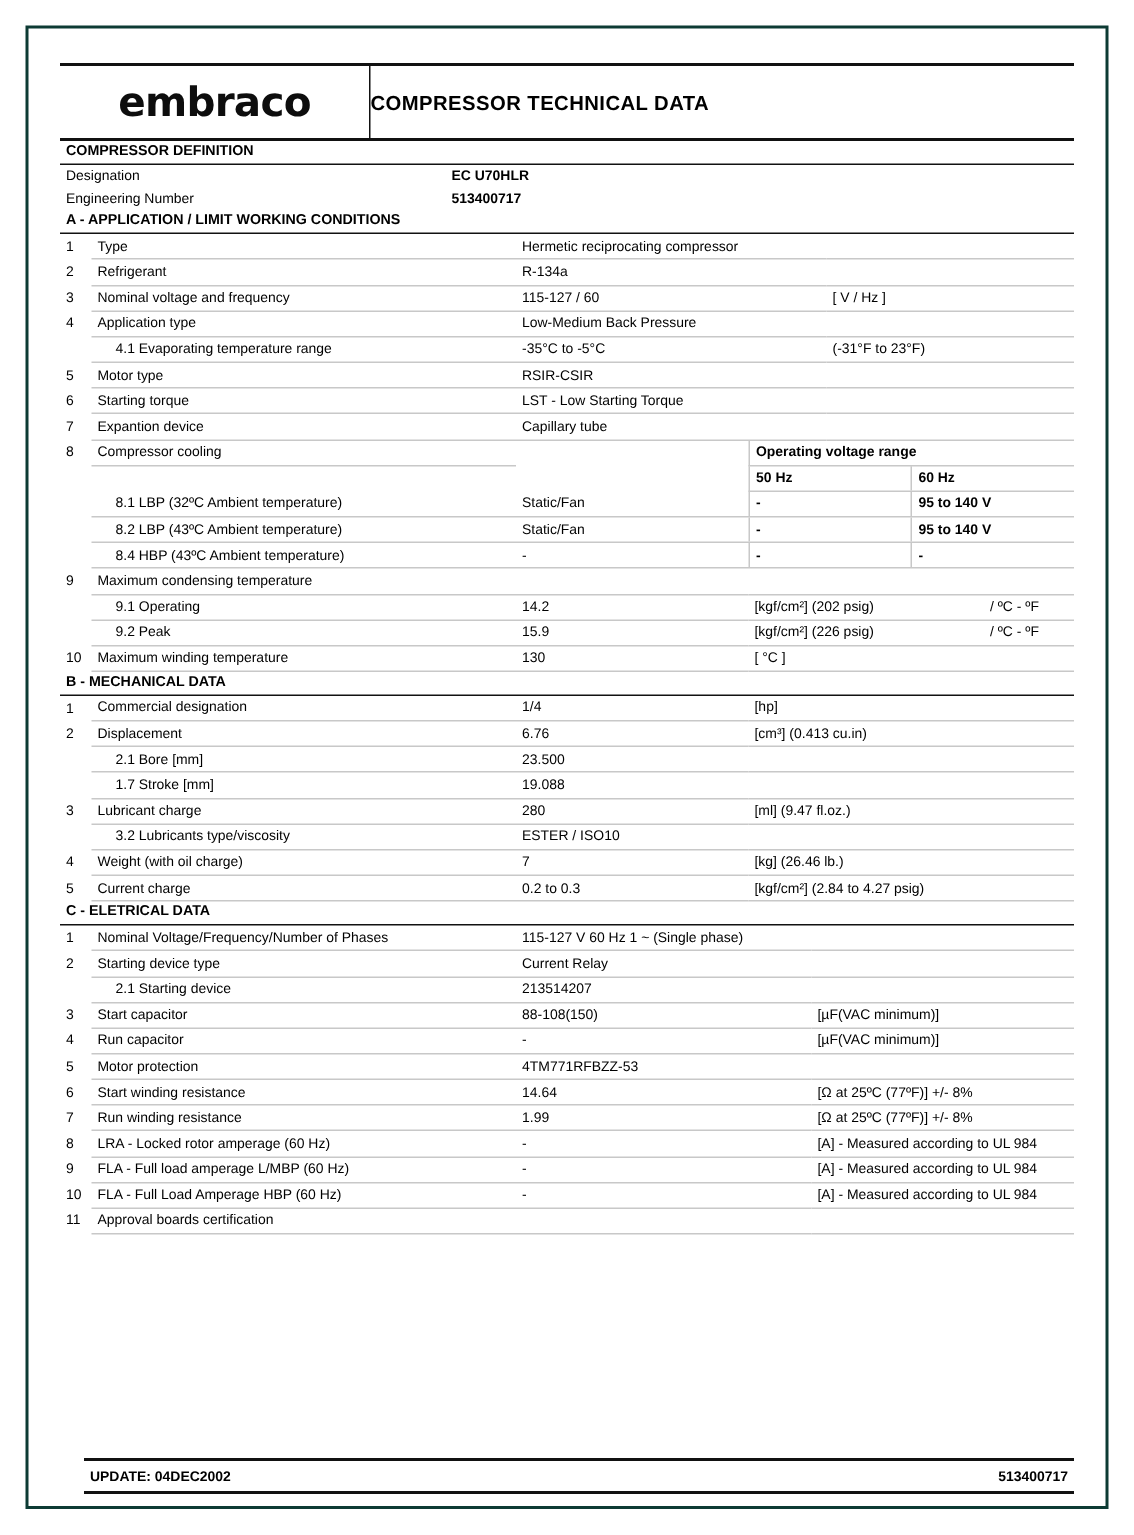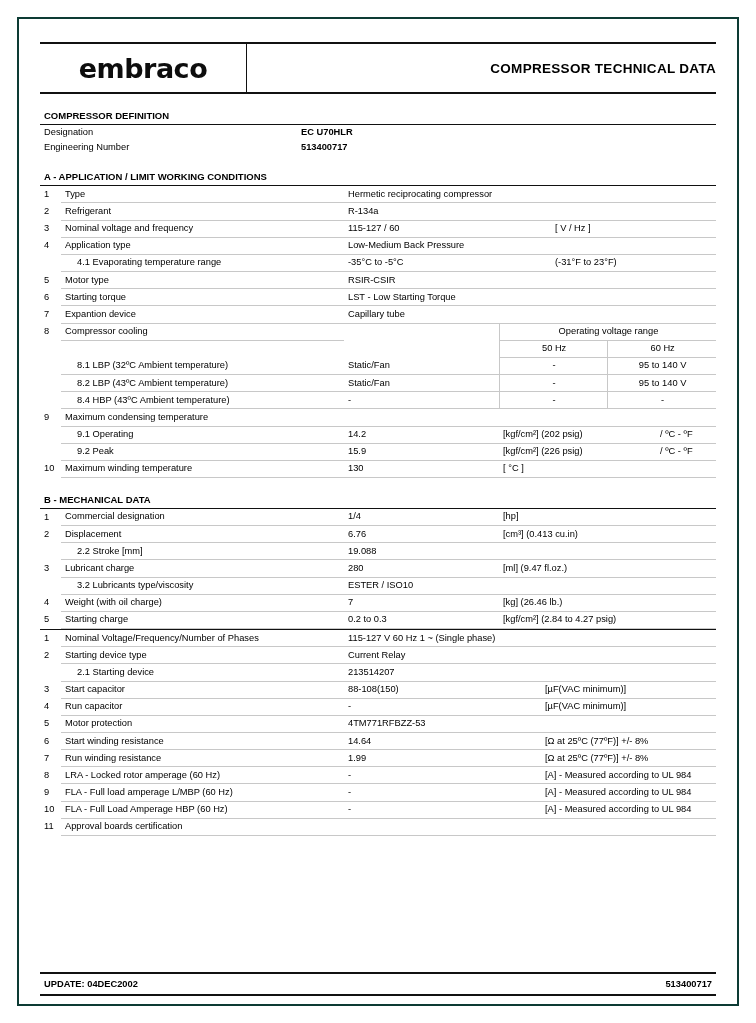--- a/index.html
+++ b/index.html
@@ -55,31 +55,31 @@
   }
   .logo {
     font-family: "DejaVu Sans", sans-serif;
     font-size: 27px;
     font-weight: bold;
     letter-spacing: -0.5px;
     color: #0d0d0d;
   }
   .header-title {
     flex: 1;
-    text-align: right;
+    text-align: left;
     font-size: 13.5px;
     font-weight: bold;
     letter-spacing: 0.3px;
   }
 
   
   .section-title {
     font-size: 9.5px;
     font-weight: bold;
-    padding: 16px 0 3px 4px;
+    padding: 1px 0 3px 4px;
   }
   .rule {
     border-bottom: 1px solid #111;
     height: 0;
   }
 
   table {
     border-collapse: collapse;
     width: 100%;
     table-layout: fixed;
@@ -93,28 +93,28 @@
   }
   .def-table td {
     border-bottom: none;
     padding: 2px 3px 2px 4px;
   }
   .def-table td.val {
     font-weight: bold;
   }
 
   .indent { padding-left: 16px; margin-top: 32px; }
-  .c { text-align: center; }
+  .c { text-align: left; font-weight: bold; }
   .nb { border-bottom: none !important; }
   .vl { border-left: 1px solid #c8c8c8; }
 
   
   .footer {
     position: absolute;
-    left: 40px;
+    left: 56px;
     right: 40px;
     bottom: 27px;
     border-top: 2px solid #111;
     border-bottom: 2px solid #111;
     height: 24px;
     display: flex;
     align-items: center;
     justify-content: space-between;
     font-size: 9.3px;
     font-weight: bold;
@@ -293,21 +293,27 @@
         <td>[hp]</td>
       </tr>
       <tr>
         <td class="nb">2</td>
         <td>Displacement</td>
         <td>6.76</td>
         <td>[cm³] (0.413 cu.in)</td>
       </tr>
       <tr>
         <td class="nb"></td>
-        <td class="indent"><span>2.2</span> <span>Stroke [mm]</span></td>
+        <td class="indent"><span>2.1</span> <span>Bore [mm]</span></td>
+        <td>23.500</td>
+        <td></td>
+      </tr>
+      <tr>
+        <td class="nb"></td>
+        <td class="indent"><span>1.7</span> <span>Stroke [mm]</span></td>
         <td>19.088</td>
         <td></td>
       </tr>
       <tr>
         <td class="nb">3</td>
         <td>Lubricant charge</td>
         <td>280</td>
         <td>[ml]   (9.47 fl.oz.)</td>
       </tr>
       <tr>
@@ -317,27 +323,28 @@
         <td></td>
       </tr>
       <tr>
         <td class="nb">4</td>
         <td>Weight (with oil charge)</td>
         <td>7</td>
         <td>[kg]    (26.46 lb.)</td>
       </tr>
       <tr>
         <td class="nb">5</td>
-        <td>Starting charge</td>
+        <td>Current charge</td>
         <td>0.2 to 0.3</td>
         <td>[kgf/cm²] (2.84 to 4.27 psig)</td>
       </tr>
     </tbody>
       </table>
 
+    <div class="section-title">C - ELETRICAL DATA</div>
     <div class="rule"></div>
 
     <table>
       <tbody>
           <tr>
         <td style="width:14px;" class="nb">1</td>
         <td style="width:276px;">Nominal Voltage/Frequency/Number of Phases</td>
         <td style="width:190px;">115-127 V 60 Hz 1 ~ (Single phase)</td>
         <td></td>
       </tr>

